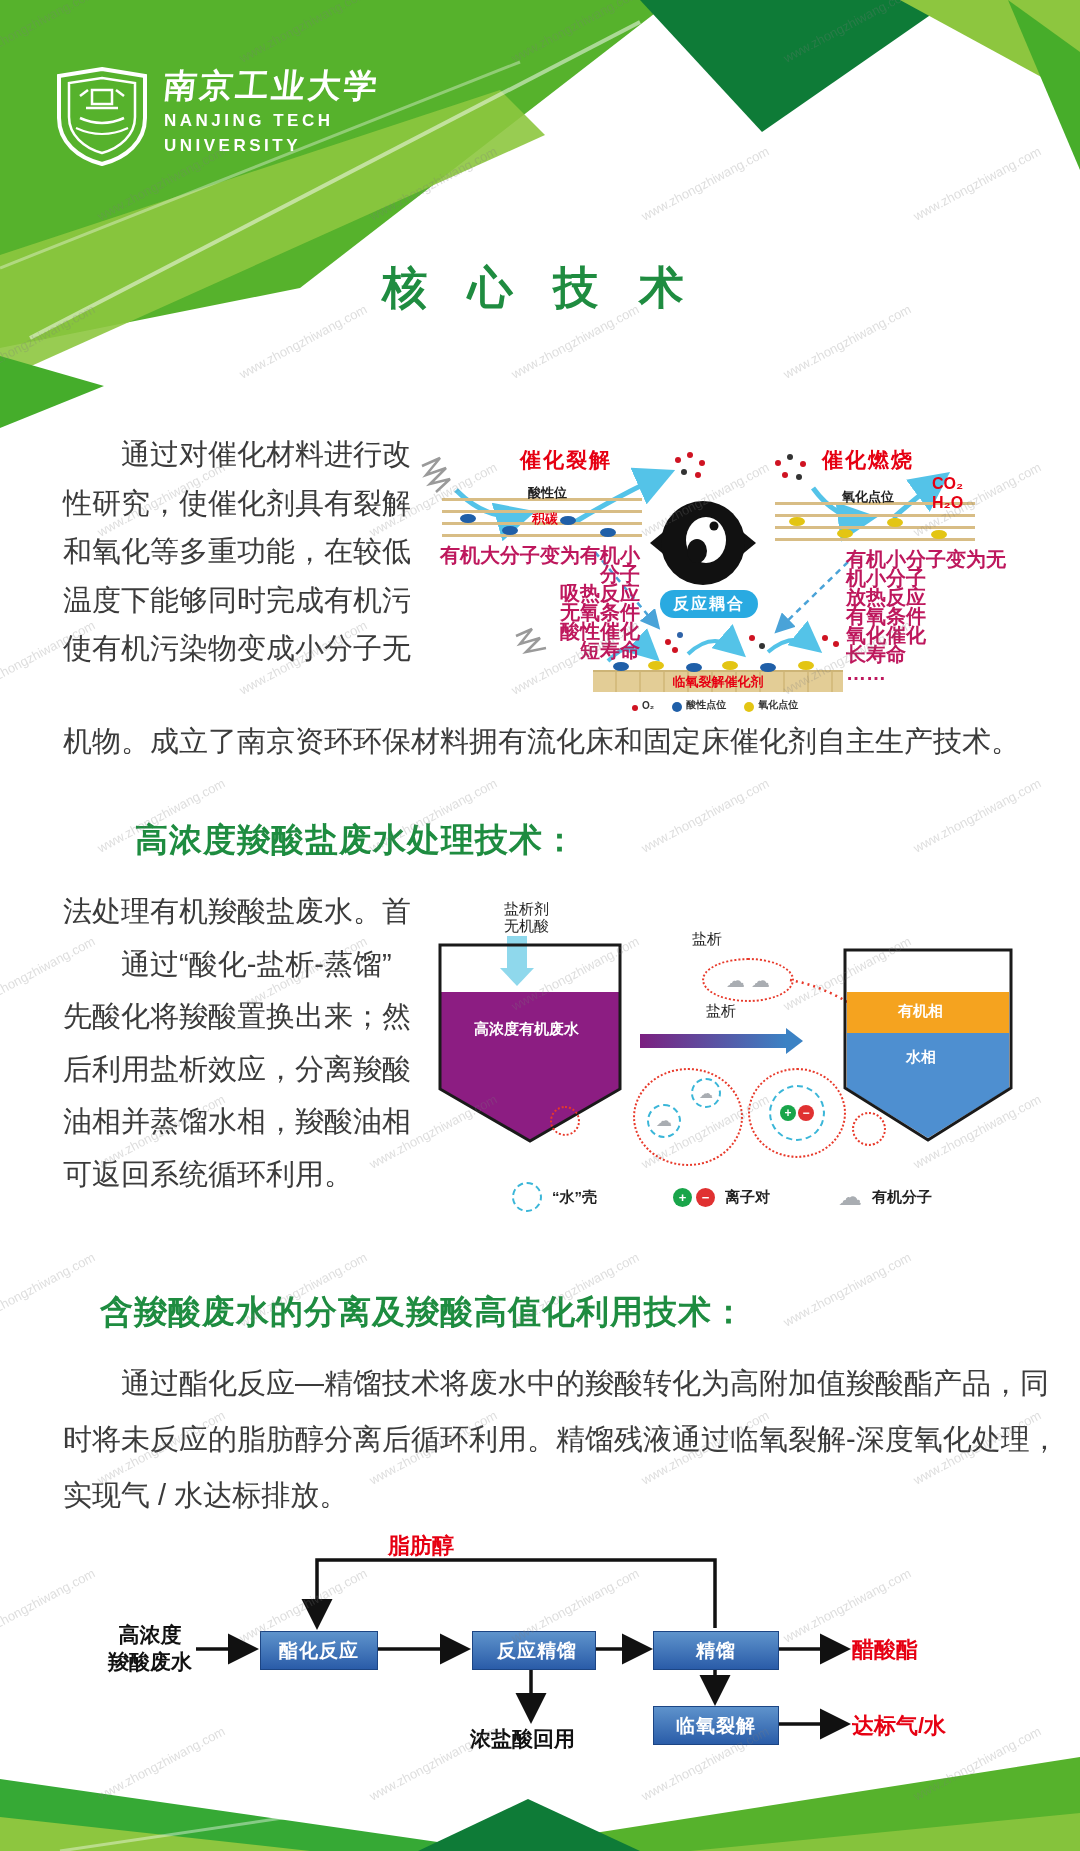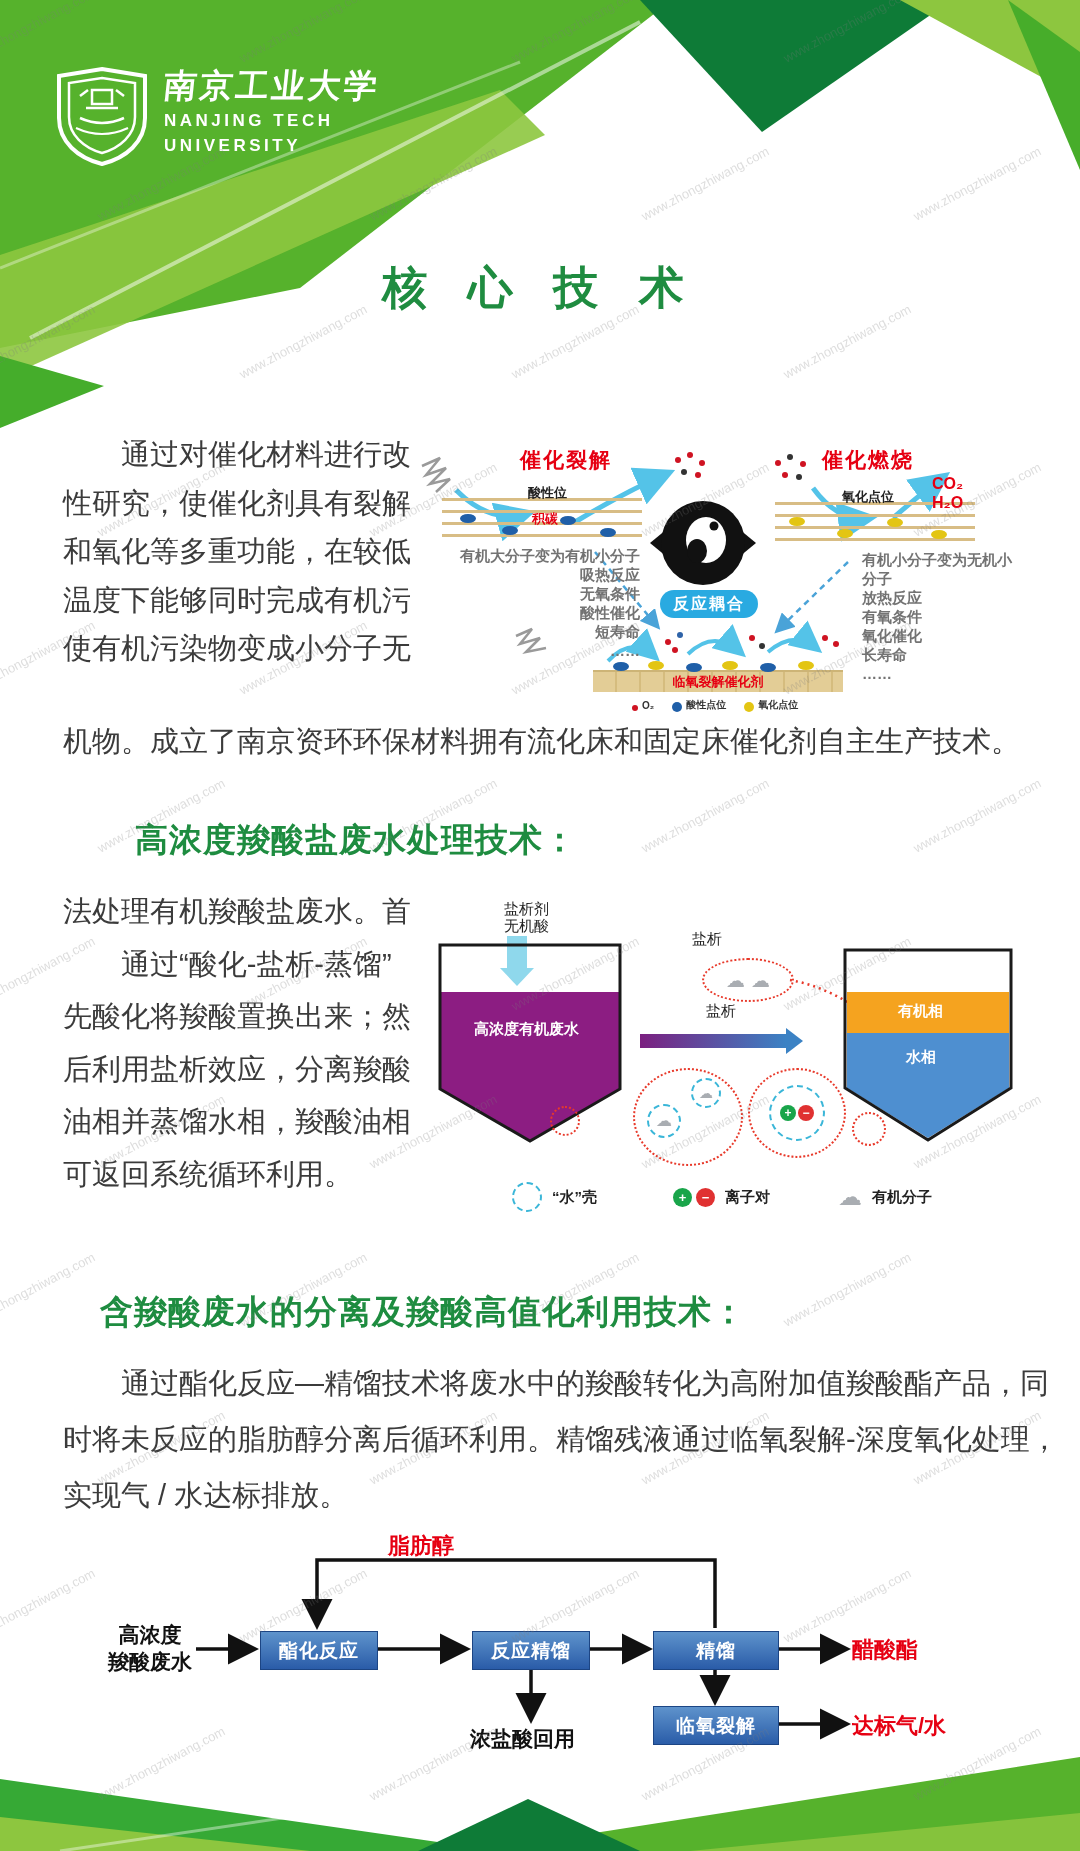--- a/index.html
+++ b/index.html
@@ -28,21 +28,21 @@
   
   .d1{position:absolute;left:370px;top:430px;width:650px;height:300px;}
   .d1 .rtitle{position:absolute;font-size:21px;font-weight:800;color:#e60012;letter-spacing:2px;}
   .bed{position:absolute;width:200px;}
   .bed .bline{height:3px;background:#d8bd85;margin-bottom:9px;}
   .beddot{position:absolute;width:16px;height:9px;border-radius:50%;}
   .dotb{background:#1f5fa8;} .doty{background:#e3c513;}
   .sitelabel{position:absolute;font-size:13px;font-weight:bold;color:#222;}
   .cokelabel{position:absolute;font-size:13px;font-weight:bold;color:#e60012;}
   .co2{position:absolute;font-size:16px;font-weight:800;color:#e60012;line-height:19px;}
-  .notes{position:absolute;font-size:15px;font-weight:bold;color:#737373;line-height:19px;}
+  .notes{position:absolute;font-size:20px;font-weight:bold;color:#be185d;line-height:19px;}
   .notesL{text-align:right;width:212px;}
   .pill{position:absolute;width:98px;height:28px;border-radius:14px;background:#29aae1;color:#fff;
         font-size:16px;font-weight:bold;text-align:center;line-height:28px;letter-spacing:2px;}
   .cbar{position:absolute;width:250px;height:20px;background:repeating-linear-gradient(90deg,#e3cd96 0 22px,#d5bc7e 22px 24px);
         border-top:2px solid #cdb476;}
   .cbar-label{position:absolute;width:250px;text-align:center;font-size:13px;font-weight:800;color:#e60012;}
   .d1legend{position:absolute;display:flex;gap:18px;align-items:center;font-size:10px;font-weight:bold;color:#333;}
   .d1legend .li{display:flex;align-items:flex-end;gap:4px;}
   .ldot{display:inline-block;border-radius:50%;}
   
@@ -209,21 +209,21 @@
     </div>
 
     <div class="notes notesL" style="left:58px;top:116px;">
       <div>有机大分子变为有机小分子</div>
       <div>吸热反应</div>
       <div>无氧条件</div>
       <div>酸性催化</div>
       <div>短寿命</div>
       <div>……</div>
     </div>
-    <div class="notes" style="left:476px;top:120px;margin-left:16px;">
+    <div class="notes" style="left:476px;top:120px;">
       <div>有机小分子变为无机小分子</div>
       <div>放热反应</div>
       <div>有氧条件</div>
       <div>氧化催化</div>
       <div>长寿命</div>
       <div>……</div>
     </div>
 
     <div class="pill" style="left:290px;top:160px;">反应耦合</div>
 
@@ -353,21 +353,21 @@
       <line x1="699" y1="199" x2="764" y2="199" stroke="#111" stroke-width="3.5" marker-end="url(#mBlk)"></line>
     </svg>
 
     <div class="flabel-red" style="left:308px;top:6px;">脂肪醇</div>
     <div class="finput" style="left:14px;top:96px;width:112px;">
       <div>高浓度</div>
       <div>羧酸废水</div>
     </div>
 
     <div class="fbox" style="left:180px;top:106px;width:116px;">酯化反应</div>
-    <div class="fbox" style="left:392px;top:106px;width:116px;">反应精馏</div>
+    <div class="fbox" style="left:392px;top:106px;width:116px;padding-left:6px;">反应精馏</div>
     <div class="fbox" style="left:573px;top:106px;width:124px;">精馏</div>
     <div class="fbox" style="left:573px;top:181px;width:124px;">临氧裂解</div>
 
     <div class="flabel-red" style="left:772px;top:110px;">醋酸酯</div>
     <div class="flabel-blk" style="left:390px;top:200px;">浓盐酸回用</div>
     <div class="flabel-red" style="left:772px;top:186px;">达标气/水</div>
   </div>
 
   <svg class="ftr-svg" width="1080" height="130" viewBox="0 0 1080 130" style="top:1721px;">
     <polygon points="0,130 0,58 500,130" fill="#36a935"></polygon>

